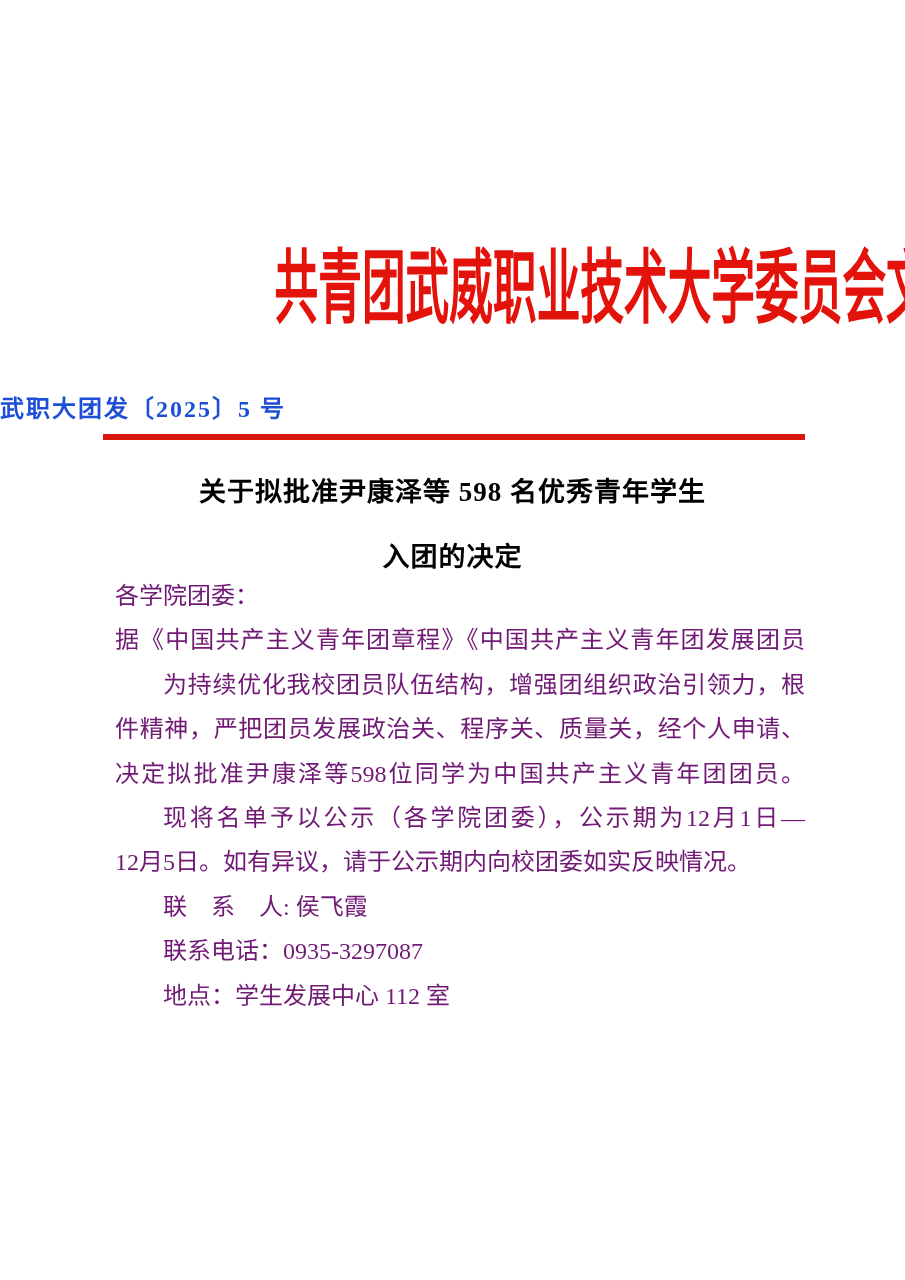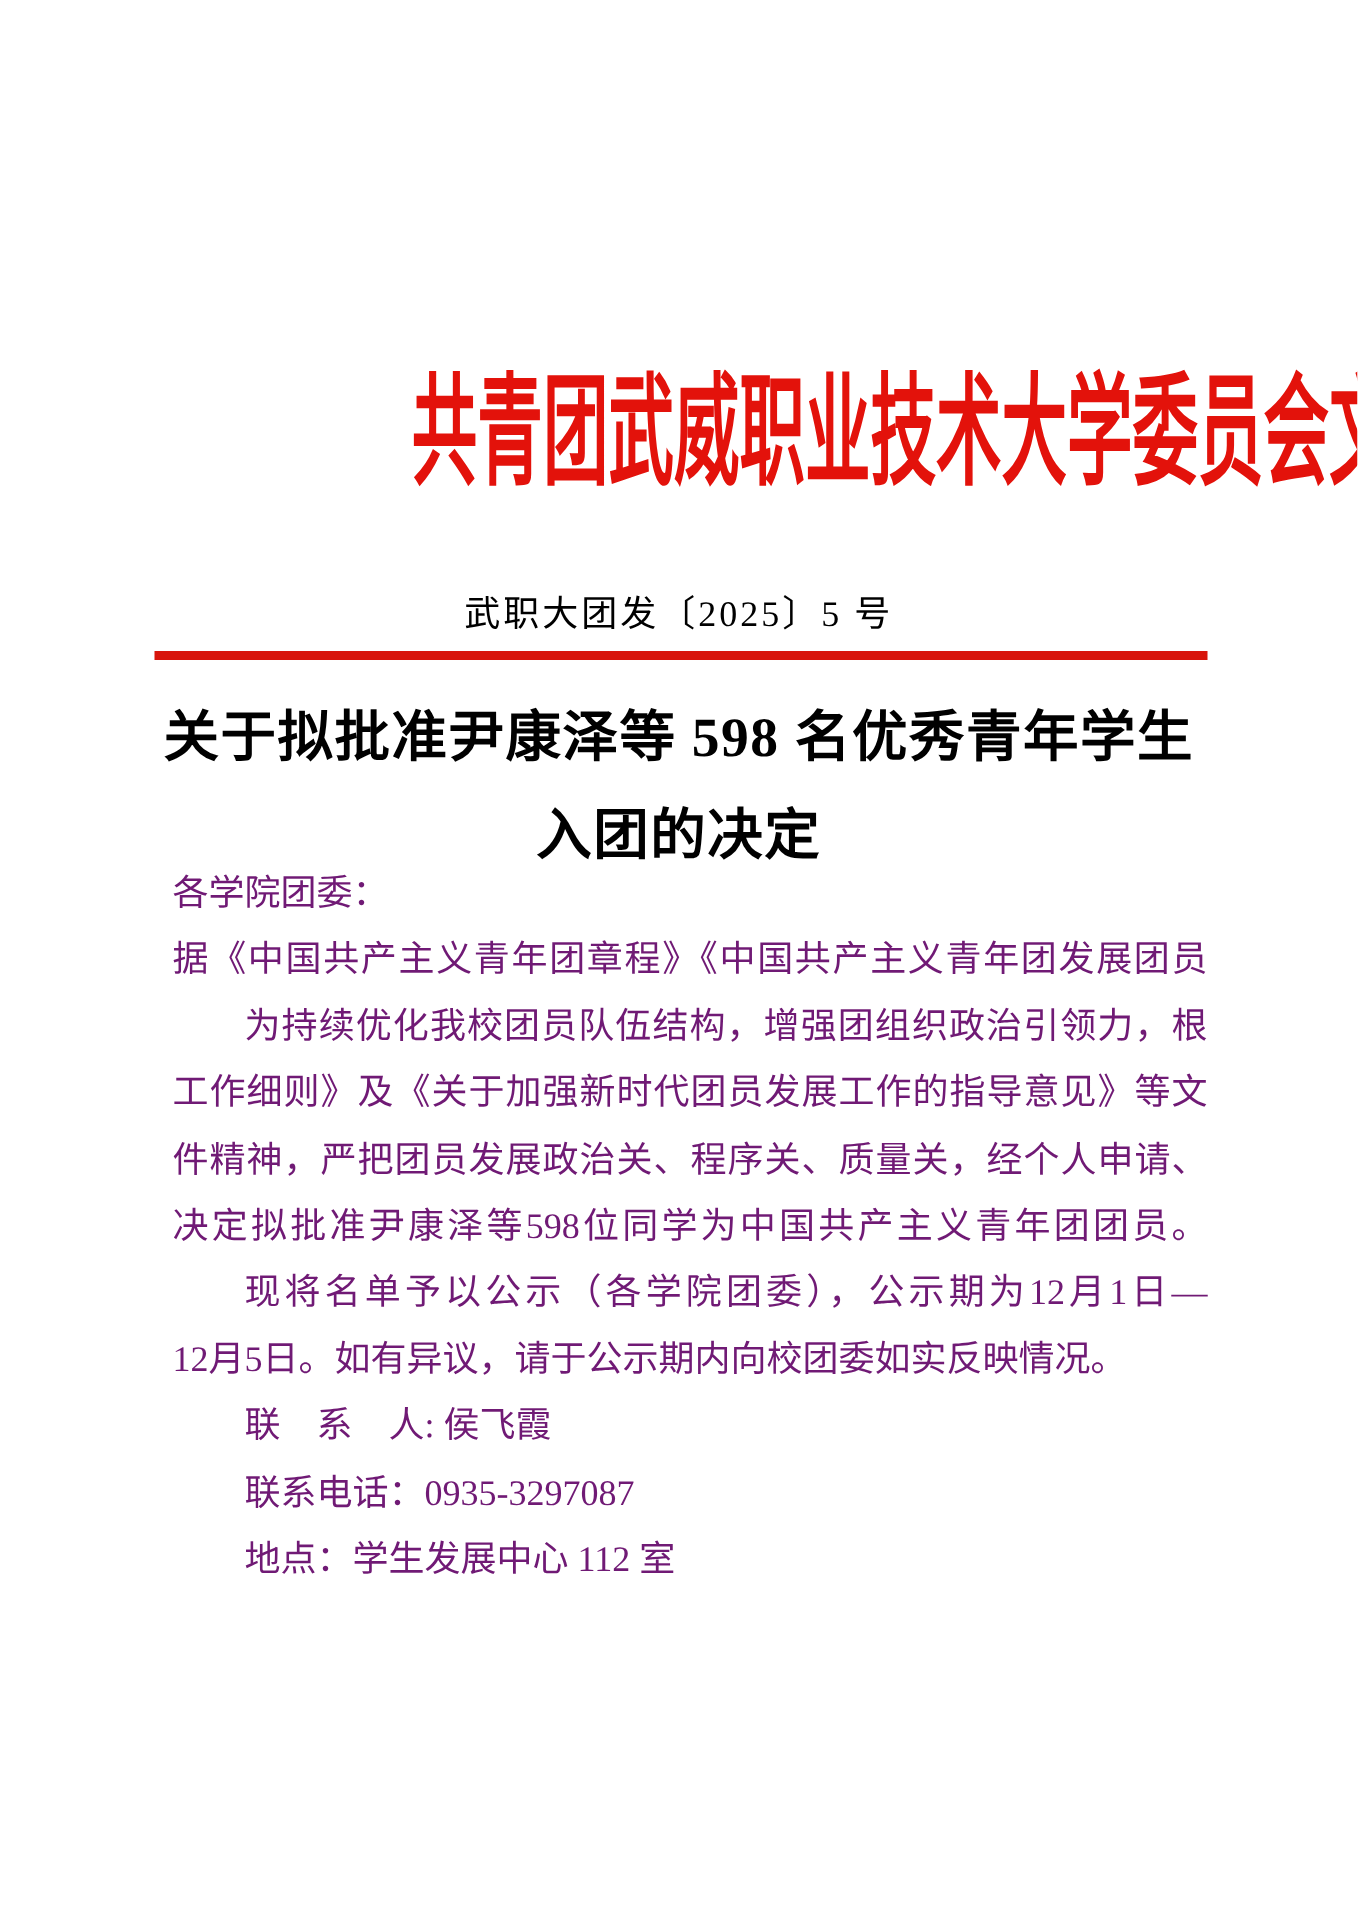--- a/index.html
+++ b/index.html
@@ -29,36 +29,37 @@
     font-weight:900;
     line-height:1.05;
     color:var(--header-red);
     white-space:nowrap;
     transform:scale(0.56,1.04);
     transform-origin:50% 0;
   }
   
   .doc-number{
     position:absolute;top:389px;left:0;width:100%;
-    text-align:center;
+    text-align:left;
     font-size:24px;
     letter-spacing:2px;
-    color:#000000;
+    color:#1d4ed8;
+    font-weight:bold;
   }
   
   .red-rule{
     position:absolute;top:434px;left:103px;
     width:702px;height:6px;
     background:var(--rule-red);
   }
   
   .doc-title{
     position:absolute;top:460px;left:0;width:100%;
     text-align:center;
-    font-size:37px;
+    font-size:27px;
     font-weight:bold;
     color:#000000;
   }
   .t-line{line-height:65px;letter-spacing:1px;}
   
   .body-text{
     position:absolute;top:574px;left:115px;width:690px;
     font-size:24px;
     color:#701a75;
   }
@@ -86,21 +87,20 @@
   <div class="doc-title">
     <div class="t-line">关于拟批准尹康泽等 598 名优秀青年学生</div>
     <div class="t-line">入团的决定</div>
   </div>
 
   <div class="body-text">
     <div class="b-line">各学院团委：</div>
 
     <div class="b-line fill">据《中国共产主义青年团章程》《中国共产主义青年团发展团员</div>
     <div class="b-line indent fill">为持续优化我校团员队伍结构，增强团组织政治引领力，根</div>
-    <div class="b-line fill">工作细则》及《关于加强新时代团员发展工作的指导意见》等文</div>
     <div class="b-line fill">件精神，严把团员发展政治关、程序关、质量关，经个人申请、</div>
     <div class="b-line fill">决定拟批准尹康泽等598位同学为中国共产主义青年团团员。</div>
 
     <div class="b-line indent fill">现将名单予以公示（各学院团委），公示期为12月1日—</div>
     <div class="b-line">12月5日。如有异议，请于公示期内向校团委如实反映情况。</div>
 
     <div class="b-line indent">联　系　人: 侯飞霞</div>
     <div class="b-line indent">联系电话：0935-3297087</div>
     <div class="b-line indent">地点：学生发展中心 112 室</div>
   </div>

